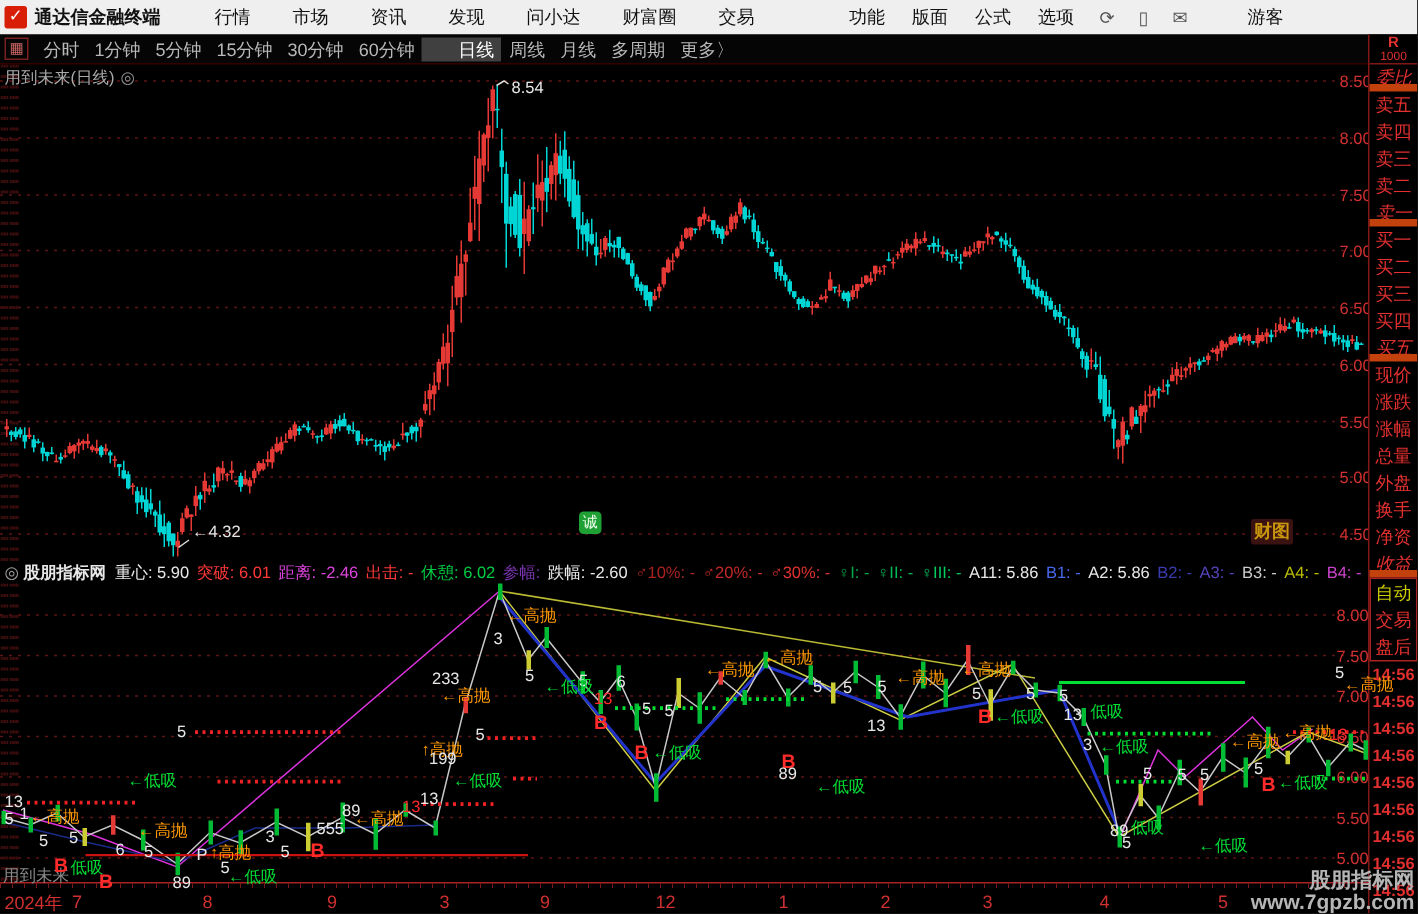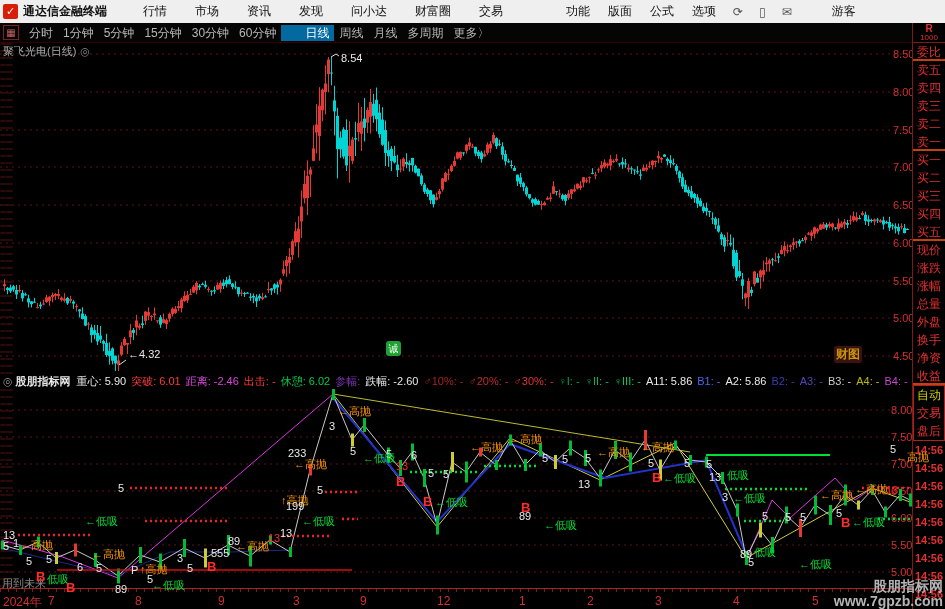--- a/index.html
+++ b/index.html
@@ -18,21 +18,21 @@
 #menu-right{margin-left:40px;display:flex;align-items:center;}
 #menu-right .menu-item{padding:0 9px;}
 .mb-icon{color:#555;padding:0 8px;font-size:12px;}
 #guest{margin-left:18px;padding-right:12px;}
 
 #toolbar{position:absolute;left:0;top:23px;width:945px;height:20px;background:#050505;
   display:flex;align-items:center;font-size:12px;color:#b8b8b8;border-bottom:1px solid #300;}
 #tb-icon{border:1px solid #7a2020;color:#c66;width:16px;height:15px;line-height:13px;
   text-align:center;margin:0 5px 0 3px;font-size:10px;}
 .tf{padding:0 5px;height:16px;line-height:16px;white-space:nowrap;}
-.tf.active{background:#0369a1;color:#fff;padding-left:24px;}
+.tf.active{background:#404040;color:#fff;padding-left:24px;}
 #tb-right{position:absolute;right:36px;top:2px;display:flex;}
 .tbtn{border:1px solid #6d1d1d;padding:0 5px;margin-left:3px;height:16px;line-height:14px;
   color:#c0c0c0;white-space:nowrap;}
 #r-box{position:absolute;right:1px;top:0px;width:33px;text-align:center;color:#e03030;
   line-height:8px;padding-top:2px;}
 #r-box .r1{font-size:11px;font-weight:bold;}
 #r-box .r2{font-size:8px;}
 
 #chart-region{position:absolute;left:0;top:43px;width:912px;height:331px;}
 #chart-title{position:absolute;left:3px;top:1px;font-size:11px;color:#aaa;z-index:5;}
@@ -57,21 +57,21 @@
 #xaxis{position:absolute;left:0;top:588px;width:912px;height:21px;border-top:1px solid #a22;}
 #xaxis .tickline{position:absolute;left:0;top:0;width:100%;height:3px;
   background:repeating-linear-gradient(90deg,#7a1b1b 0 1px,transparent 1px 8px);}
 .xt{position:absolute;top:5px;font-size:12px;color:#d03030;}
 
 #sidebar{position:absolute;left:912px;top:23px;width:33px;height:586px;border-left:1px solid #801818;
   background:#000;}
 .sb-label{height:18px;line-height:18px;text-align:center;font-size:12px;color:#e23030;
   white-space:nowrap;overflow:hidden;}
 .sb-label.yellow{color:#cccc00;}
-.sb-sep{border-bottom:2px solid #c2410c;}
+.sb-sep{border-bottom:5px solid #c2410c;font-style:italic;}
 #sb-auto{border:1px solid #a22;}
 .sb-time{height:18px;line-height:18px;text-align:center;font-size:11px;color:#e23030;font-weight:bold;}
 
 #wm{position:absolute;right:2px;bottom:0px;text-align:right;z-index:9;color:#b5b5b5;line-height:15px;}
 #wm .w1{font-size:14px;font-weight:bold;}
 #wm .w2{font-size:14px;font-weight:bold;}
 svg{display:block}
 </style>
 </head>
 <body>
@@ -106,21 +106,21 @@
         <span class="tf">多周期</span>
         <span class="tf">更多〉</span>
       </span>
     <div id="r-box">
       <div class="r1">R</div>
       <div class="r2">1000</div>
     </div>
   </div>
 
   <div id="chart-region">
-    <div id="chart-title"><span>聚飞光电(日线)</span><span class="dd">◎</span></div>
+    <div id="chart-title"><span>用到未来(日线)</span><span class="dd">◎</span></div>
     <svg id="main-svg" width="912" height="331">
         <line x1="0" y1="11" x2="912" y2="11" stroke="#5c1414" stroke-width="1" stroke-dasharray="2 4"></line>
         <text x="893" y="15" fill="#d03030" font-size="11">8.50</text>
         <line x1="0" y1="49" x2="912" y2="49" stroke="#5c1414" stroke-width="1" stroke-dasharray="2 4"></line>
         <text x="893" y="53" fill="#d03030" font-size="11">8.00</text>
         <line x1="0" y1="87" x2="912" y2="87" stroke="#5c1414" stroke-width="1" stroke-dasharray="2 4"></line>
         <text x="893" y="91" fill="#d03030" font-size="11">7.50</text>
         <line x1="0" y1="124" x2="912" y2="124" stroke="#5c1414" stroke-width="1" stroke-dasharray="2 4"></line>
         <text x="893" y="128" fill="#d03030" font-size="11">7.00</text>
         <line x1="0" y1="162" x2="912" y2="162" stroke="#5c1414" stroke-width="1" stroke-dasharray="2 4"></line>

